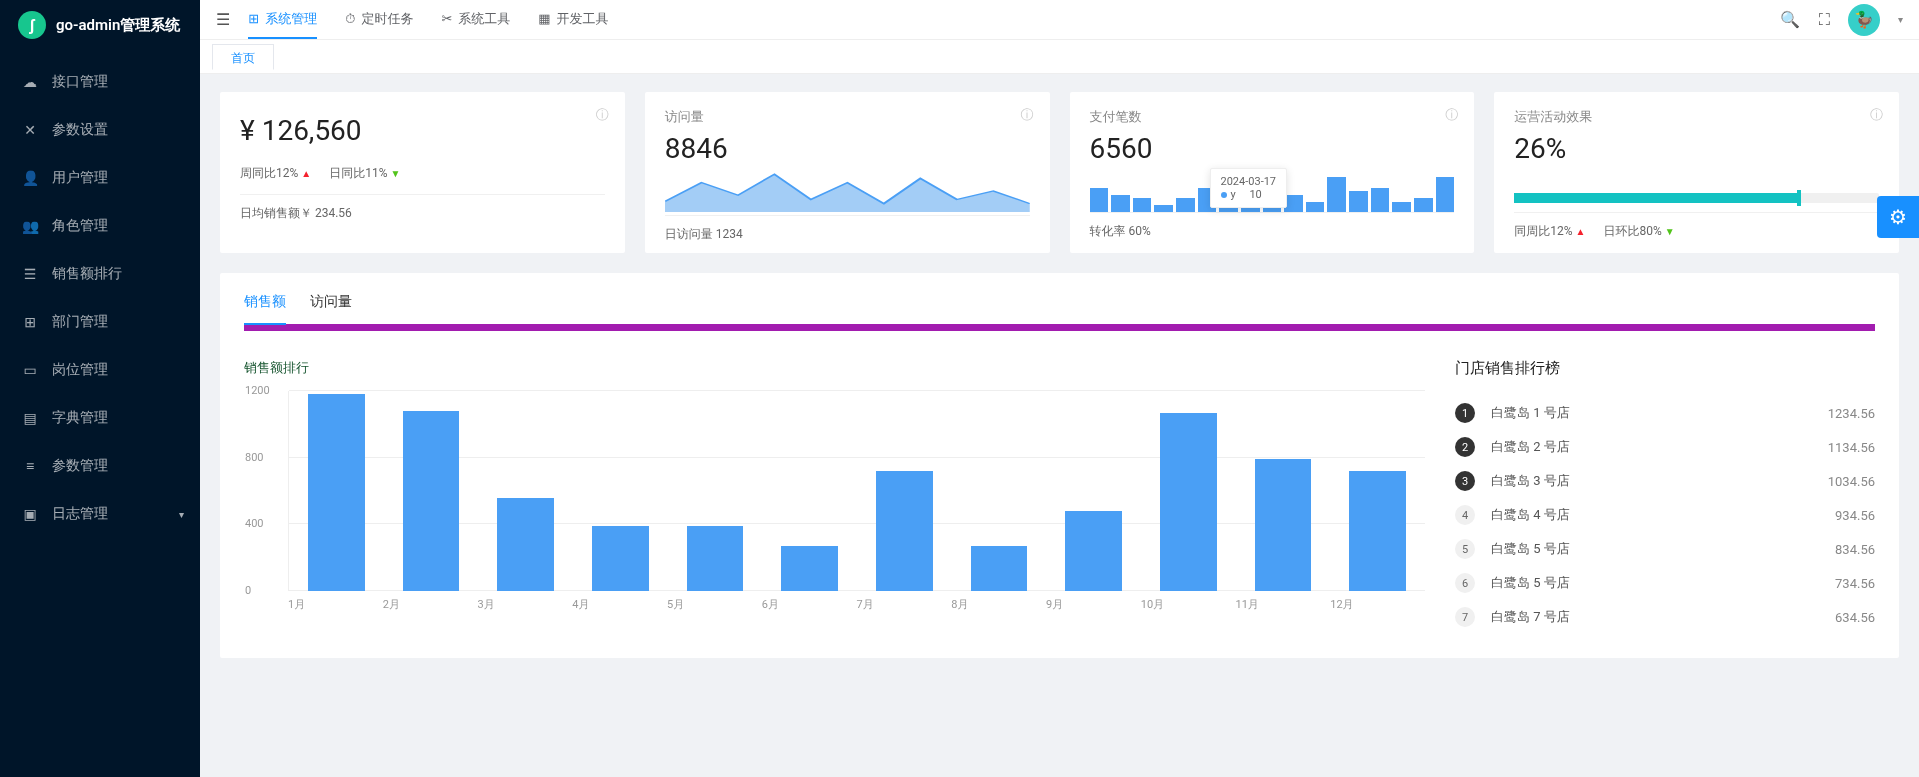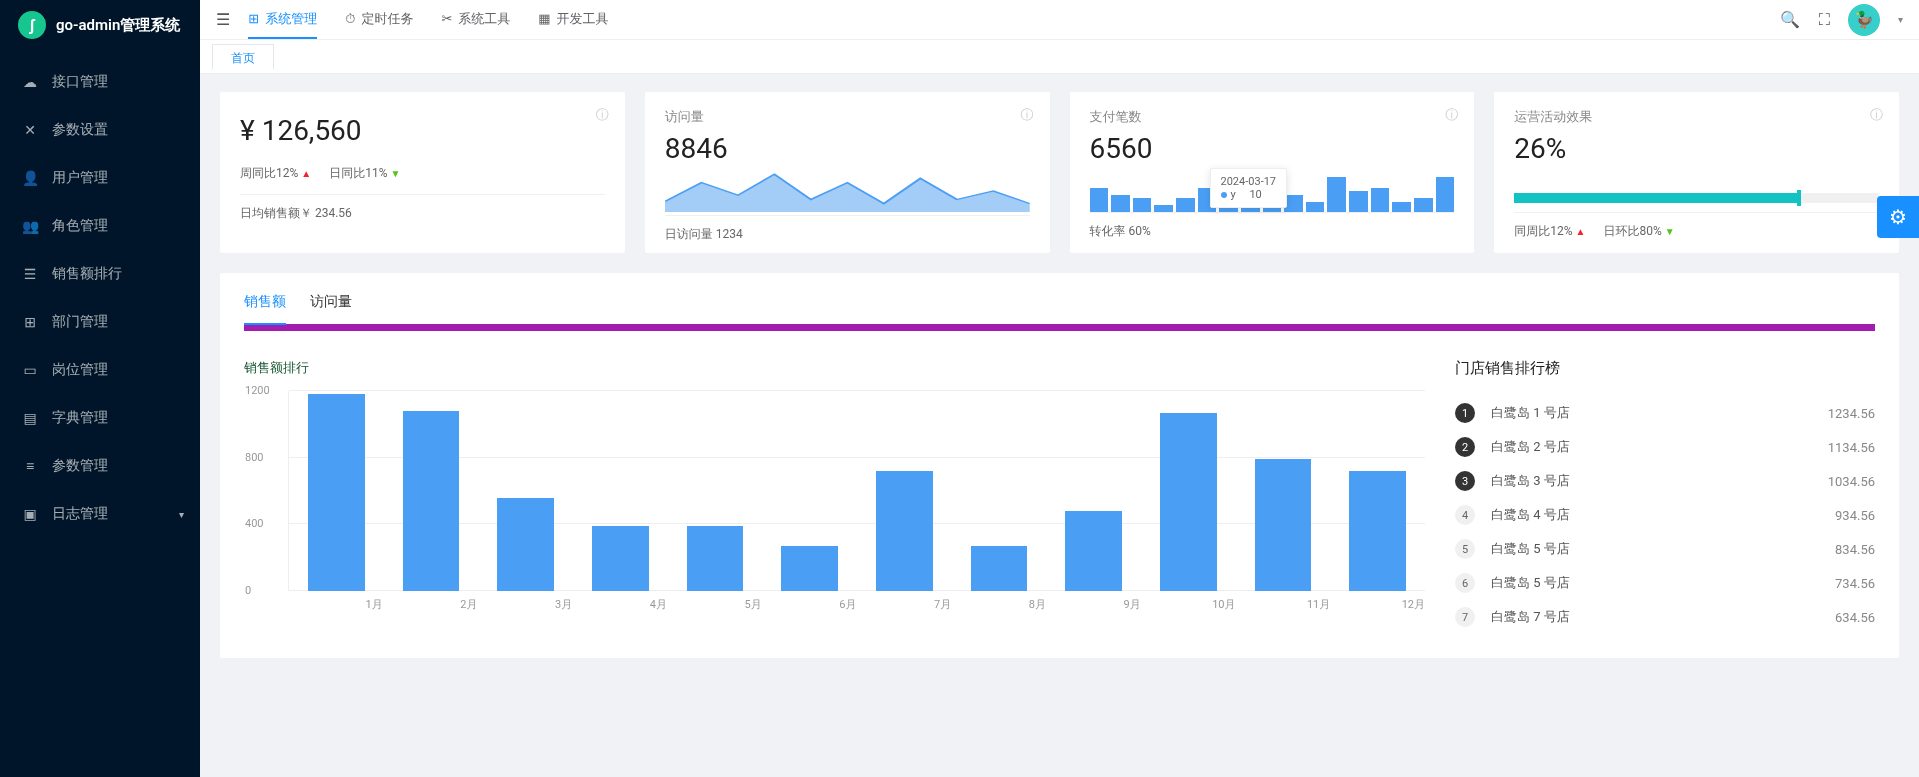--- a/index.html
+++ b/index.html
@@ -65,21 +65,21 @@
 .panel-body { display: flex; gap: 30px; margin-top: 28px; }
 .chart-col { flex: 1; }
 .chart-title { font-size: 13px; color: #14532d; margin-bottom: 14px; }
 .barchart { position: relative; height: 200px; margin-left: 44px; border-left: 1px solid #eee; }
 .grid { position: absolute; left: 0; right: 0; border-top: 1px solid #eee; font-size: 11px; color: #999; }
 .grid span { position: absolute; left: -44px; top: -7px; width: 38px; text-align: left; }
 .bars { position: absolute; left: 0; right: 0; bottom: 0; top: 0; display: flex; align-items: flex-end; }
 .bar-slot { flex: 1; display: flex; justify-content: center; }
 .bar { width: 60%; background: #4a9ff5; }
 .xlabels { display: flex; margin-left: 44px; margin-top: 6px; font-size: 11px; color: #999; }
-.xlabels div { flex: 1; text-align: right; }
+.xlabels div { flex: 1; text-align: left; }
 
 .rank-col { width: 420px; }
 .rank-title { font-size: 15px; color: #222; margin-bottom: 18px; }
 .rank-list { list-style: none; }
 .rank-item { display: flex; align-items: center; height: 34px; font-size: 13px; color: #555; }
 .rank-badge { width: 20px; height: 20px; border-radius: 50%; background: #f0f0f0; color: #666; display: flex; align-items: center; justify-content: center; font-size: 11px; margin-right: 16px; }
 .rank-badge.top { background: #333; color: #fff; }
 .rank-name { flex: 1; }
 .rank-val { color: #888; }
 

